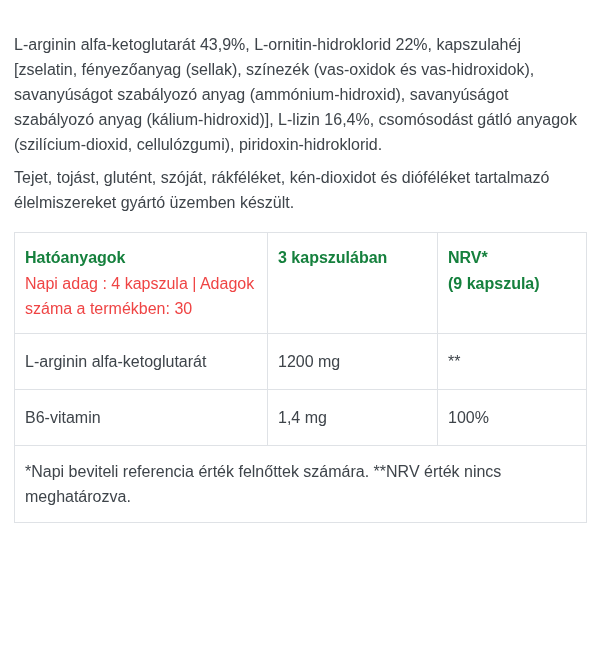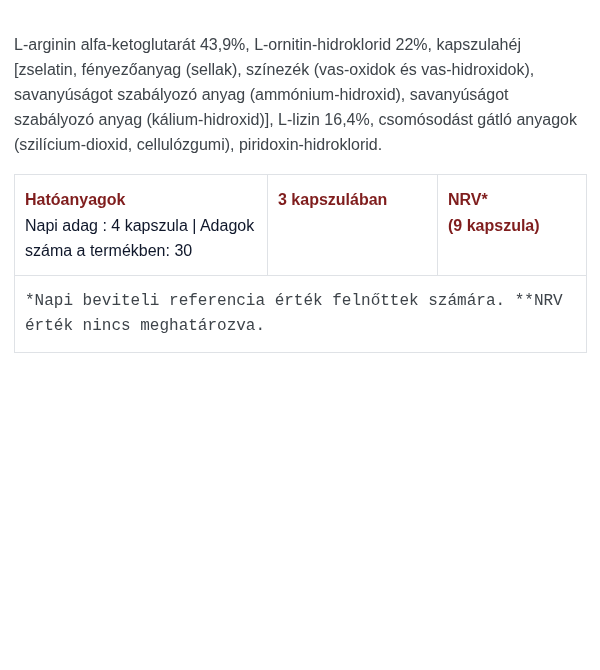--- a/index.html
+++ b/index.html
@@ -47,52 +47,52 @@
   
   table.facts th {
     vertical-align: top;
     padding: 12px 10px 12px 10px;
     line-height: 26px;
   }
   th.col2 { padding-left: 16px; }
   th.col3 { padding-left: 18px; }
   .th-title {
     font-weight: bold;
-    color: #7f1d1d;
+    color: #15803d;
   }
   .th-sub {
     font-weight: normal;
-    color: #0f172a;
+    color: #ef4444;
     line-height: 25px;
   }
   
   table.facts td {
     height: 56px;
     vertical-align: middle;
     padding: 0 10px;
     line-height: 25px;
   }
   td.col2 { padding-left: 16px; }
   td.col3 { padding-left: 18px; }
   
   table.facts td.footnote-cell {
     height: 77px;
     vertical-align: top;
     padding: 13px 20px 13px 10px;
     line-height: 25px;
-    font-family: Liberation Mono, monospace;
   }
 </style>
 </head>
 <body>
 
 <div class="page">
 
   <p class="para">L-arginin alfa-ketoglutarát 43,9%, L-ornitin-hidroklorid 22%, kapszulahéj [zselatin, fényezőanyag (sellak), színezék (vas-oxidok és vas-hidroxidok), savanyúságot szabályozó anyag (ammónium-hidroxid), savanyúságot szabályozó anyag (kálium-hidroxid)], L-lizin 16,4%, csomósodást gátló anyagok (szilícium-dioxid, cellulózgumi), piridoxin-hidroklorid.</p>
 
+  <p class="para">Tejet, tojást, glutént, szóját, rákféléket, kén-dioxidot és dióféléket tartalmazó élelmiszereket gyártó üzemben készült.</p>
 
   <table class="facts">
     <colgroup>
       <col class="c1">
       <col class="c2">
       <col class="c3">
     </colgroup>
     <thead>
       <tr>
         <th class="col1">
@@ -102,20 +102,30 @@
         <th class="col2">
           <div class="th-title">3 kapszulában</div>
         </th>
         <th class="col3">
           <div class="th-title">NRV*</div>
           <div class="th-title">(9 kapszula)</div>
         </th>
       </tr>
     </thead>
     <tbody>
+      <tr>
+        <td class="col1">L-arginin alfa-ketoglutarát</td>
+        <td class="col2">1200 mg</td>
+        <td class="col3">**</td>
+      </tr>
+      <tr>
+        <td class="col1">B6-vitamin</td>
+        <td class="col2">1,4 mg</td>
+        <td class="col3">100%</td>
+      </tr>
     </tbody>
     <tfoot>
       <tr>
         <td class="footnote-cell" colspan="3">*Napi beviteli referencia érték felnőttek számára. **NRV érték nincs meghatározva.</td>
       </tr>
     </tfoot>
   </table>
 
 </div>
 

